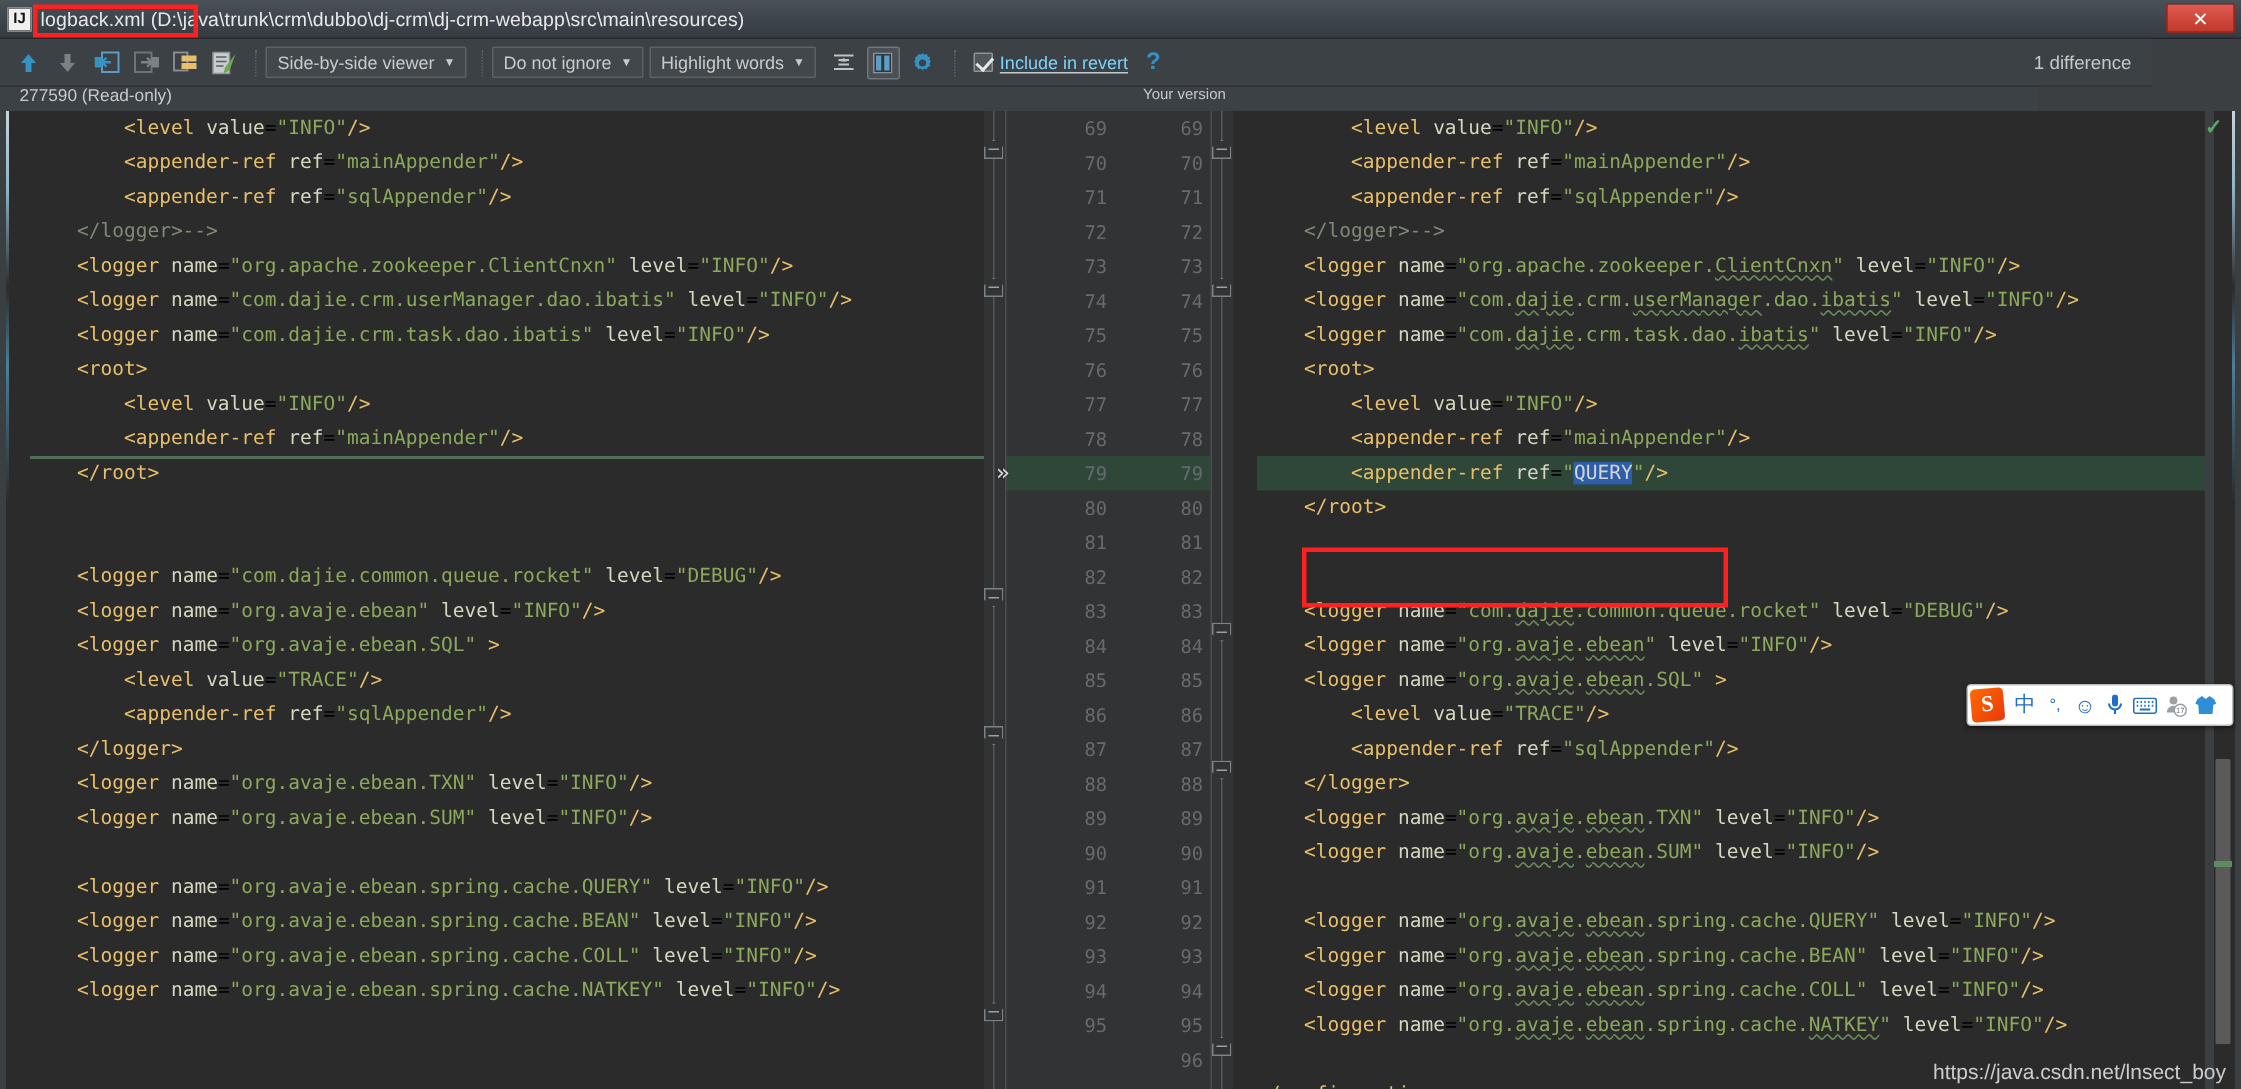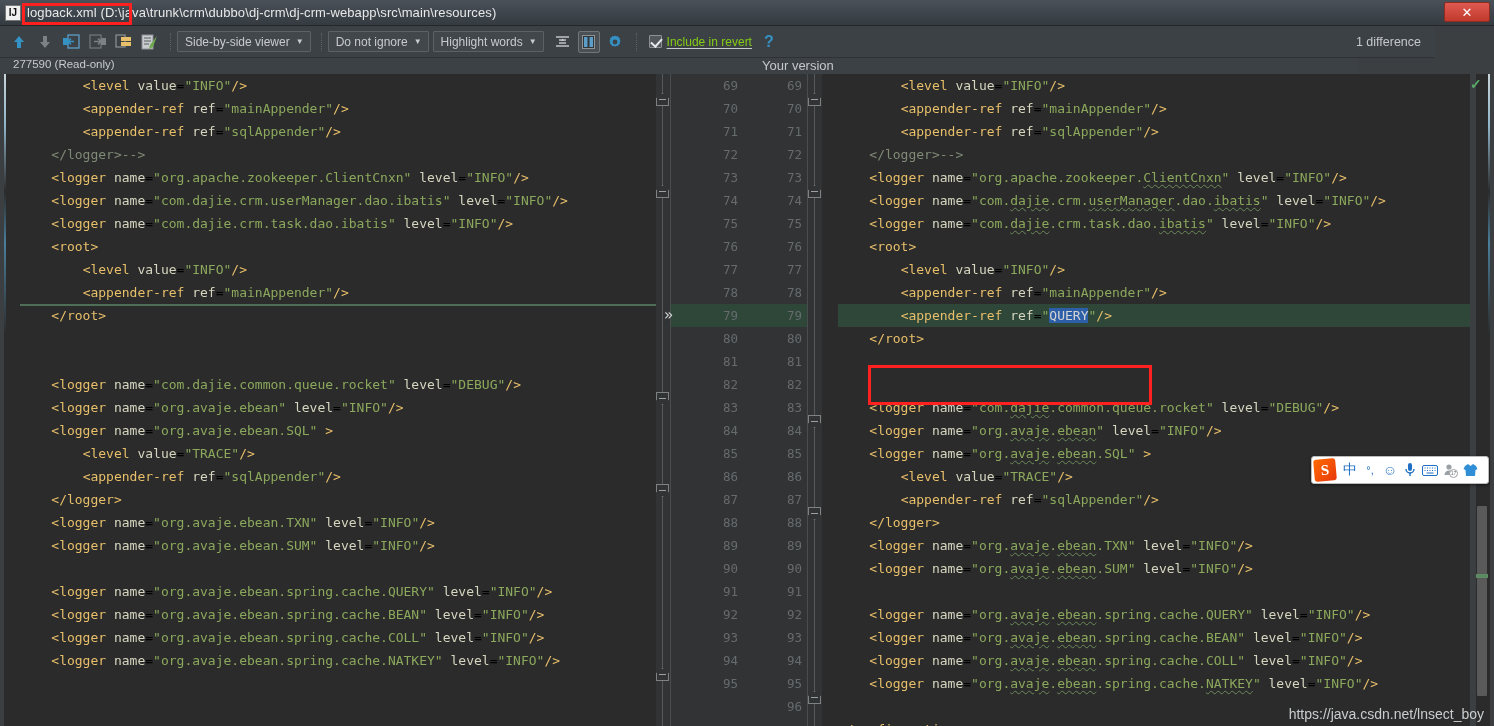--- a/index.html
+++ b/index.html
@@ -48,39 +48,39 @@
   .tbtn { width: 22px; height: 22px; position: relative; margin-right: 4px;
           display:flex; align-items:center; justify-content:center; }
   .tbtn svg { display:block; }
   .sep { width: 1px; height: 18px; border-left: 1px dotted #5c6266; margin: 0 6px; }
   .combo {
     height: 21px; border: 1px solid #5b6165; background: #42474b; color: #c7cbcd;
     font-size: 12px; display: flex; align-items: center; padding: 0 6px 0 7px;
     margin-right: 4px; white-space: nowrap; border-radius: 1px;
   }
   .combo .caret { margin-left: 6px; font-size: 8px; color: #c7cbcd; }
-  .chk-wrap { display: flex; align-items: center; margin-left: 6px; color: #84cc16; font-size: 12px; }
+  .chk-wrap { display: flex; align-items: center; margin-left: 6px; color: #7dd3fc; font-size: 12px; }
   .chkbox {
     width: 13px; height: 13px; border: 1px solid #8d9296; background: #51575b;
     margin-right: 5px; position: relative; border-radius: 1px;
   }
   .chkbox::after {
     content: ""; position: absolute; left: 3px; top: 0px; width: 5px; height: 9px;
     border: solid #e6e9ea; border-width: 0 2px 2px 0; transform: rotate(42deg);
   }
   .chk-wrap .lbl { text-decoration: underline; text-underline-offset: 2px;
                    text-decoration-color: #c6cacc; text-decoration-thickness: 1px; }
   .help { color: #3592c4; font-size: 16px; font-weight: bold; margin-left: 12px; }
   .diffcount { position: absolute; right: 14px; color: #c4c8ca; font-size: 12.5px; }
 
   
   .hdrstrip { position: absolute; left: 0; top: 58px; width: 1359px; height: 16px;
               background: #3c4145; }
   .readonly { position: absolute; left: 13px; top: 0px; color: #c7cbcd; font-size: 11.5px; }
-  .yourver  { position: absolute; left: 762px; top: 0px; color: #c4c8ca; font-size: 13px; }
+  .yourver  { position: absolute; left: 762px; top: 0px; color: #c4c8ca; font-size: 10px; }
 
   
   .editors { position: absolute; left: 0; top: 74px; width: 1494px; height: 652px; }
 
   .pane { position: absolute; top: 0; height: 652px; background: #2b2b2b; overflow: hidden; }
   .pane-left  { left: 6px;   width: 664px; }
   .pane-right { left: 808px; width: 662px; }
 
   
   .vscroll {

